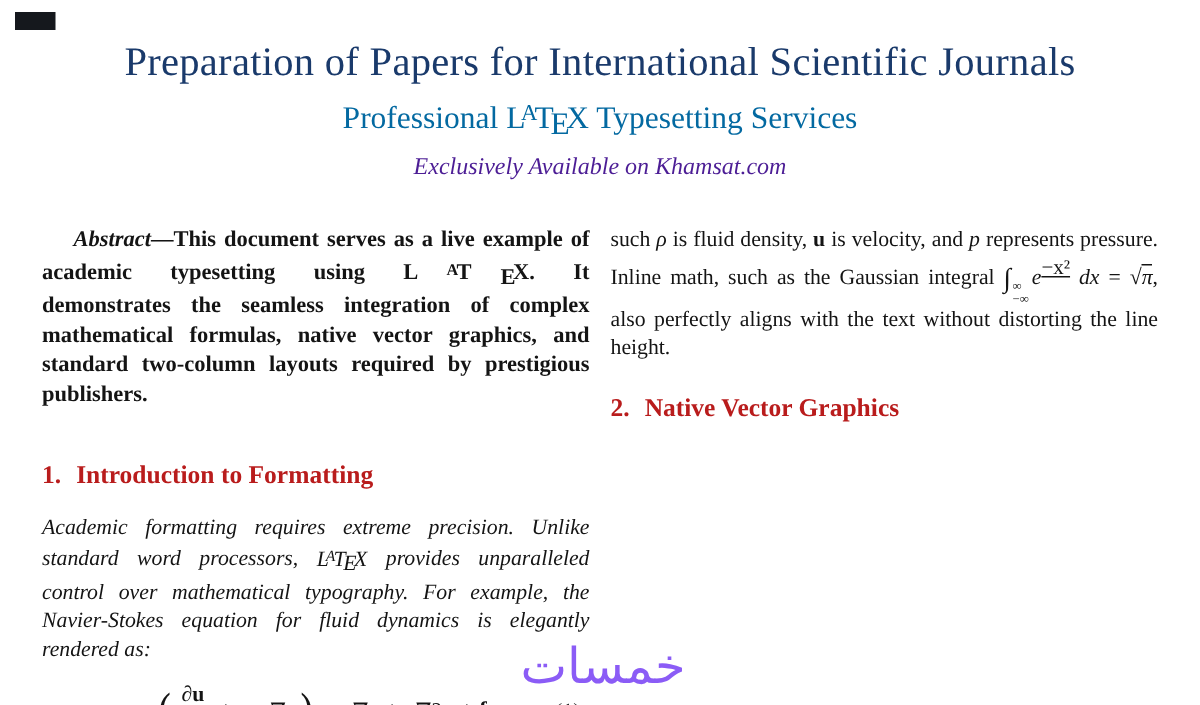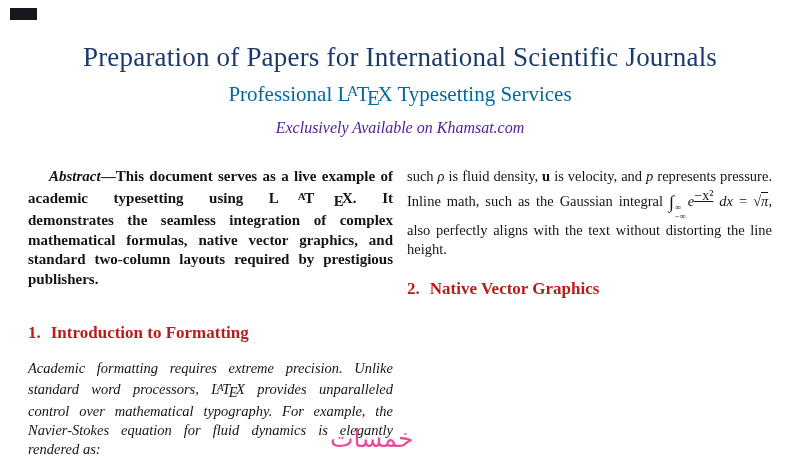--- a/index.html
+++ b/index.html
@@ -6,21 +6,21 @@
   body{
     width:800px;height:470px;background:#ffffff;overflow:hidden;
     font-family:"Liberation Serif","DejaVu Serif",serif;color:#141414;
     position:relative;
   }
   .corner-mark{
     position:absolute;left:10px;top:8px;width:27px;height:12px;
     background:#15181d;
   }
   
-  header{text-align:center;padding-top:27px;margin-top:16px;}
+  header{text-align:center;padding-top:27px;}
   .doc-title{
     margin:0;font-size:27px;font-weight:400;color:#1a3a6b;
     letter-spacing:.2px;line-height:1.1;
   }
   .doc-subtitle{margin-top:9px;font-size:21px;color:#0369a1;}
   .doc-tagline{margin-top:8px;font-size:16px;font-style:italic;color:#4c1d95;}
   
   .latex-logo{white-space:nowrap;}
   .latex-logo .lx-A{
     display:inline-block;font-size:.72em;vertical-align:.28em;
@@ -84,21 +84,21 @@
     font-style:normal;text-align:left;
   }
   .sqrt-arg{border-top:1.2px solid #141414;font-style:italic;}
   .rad{font-style:normal;}
   code.mono{
     font-family:"Liberation Mono","DejaVu Sans Mono",monospace;
     font-size:12.5px;font-weight:700;letter-spacing:-.2px;
   }
   
   .watermark{
-    position:absolute;left:330px;top:424px;font-size:25px;color:#ec4899;
+    position:absolute;left:347px;top:424px;font-size:33px;color:#8b5cf6;
     font-family:"DejaVu Sans",sans-serif;direction:rtl;user-select:none;
   }
 </style>
 </head>
 <body>
 
 <div class="corner-mark"></div>
 
 <header>
   <h1 class="doc-title">Preparation of Papers for International Scientific Journals</h1>

